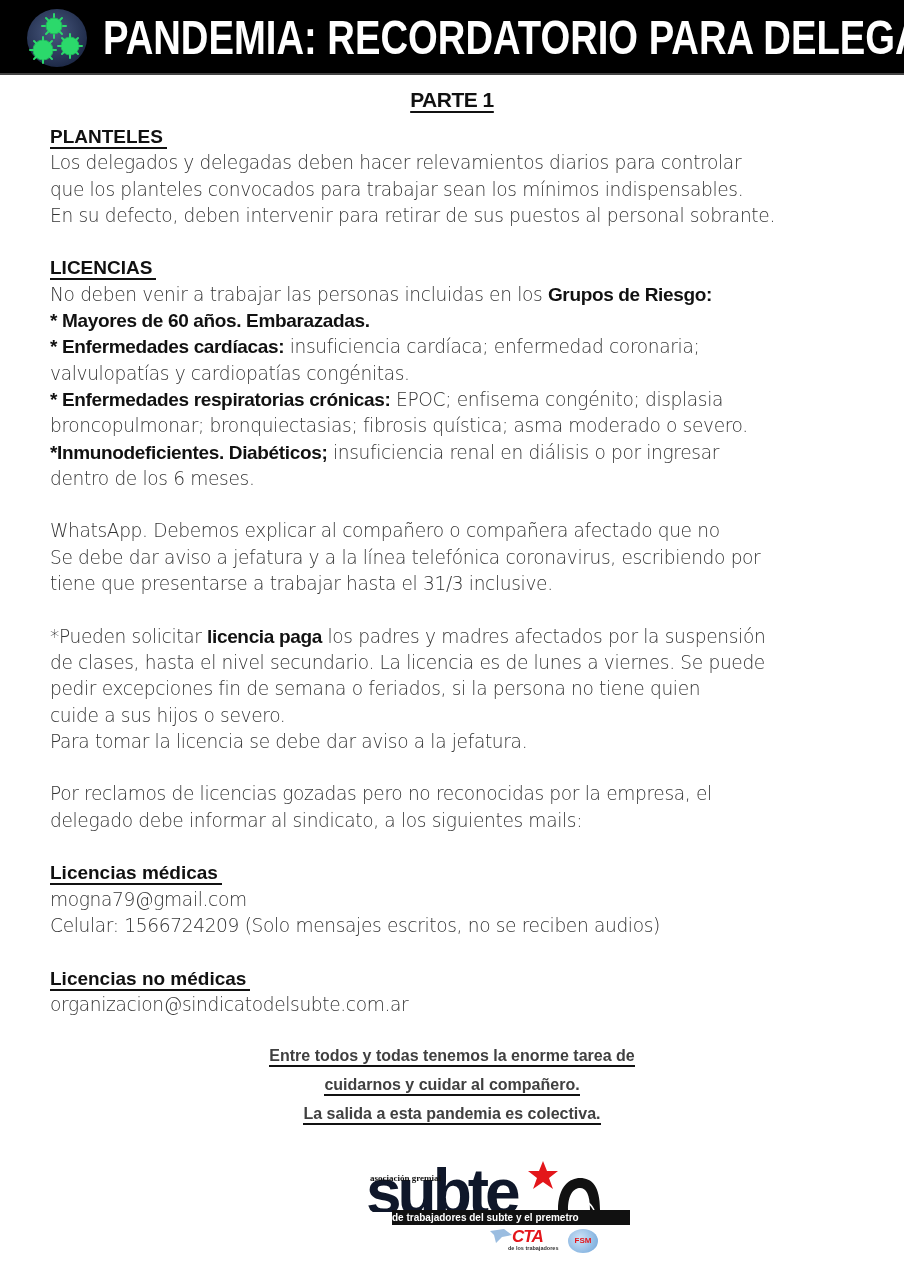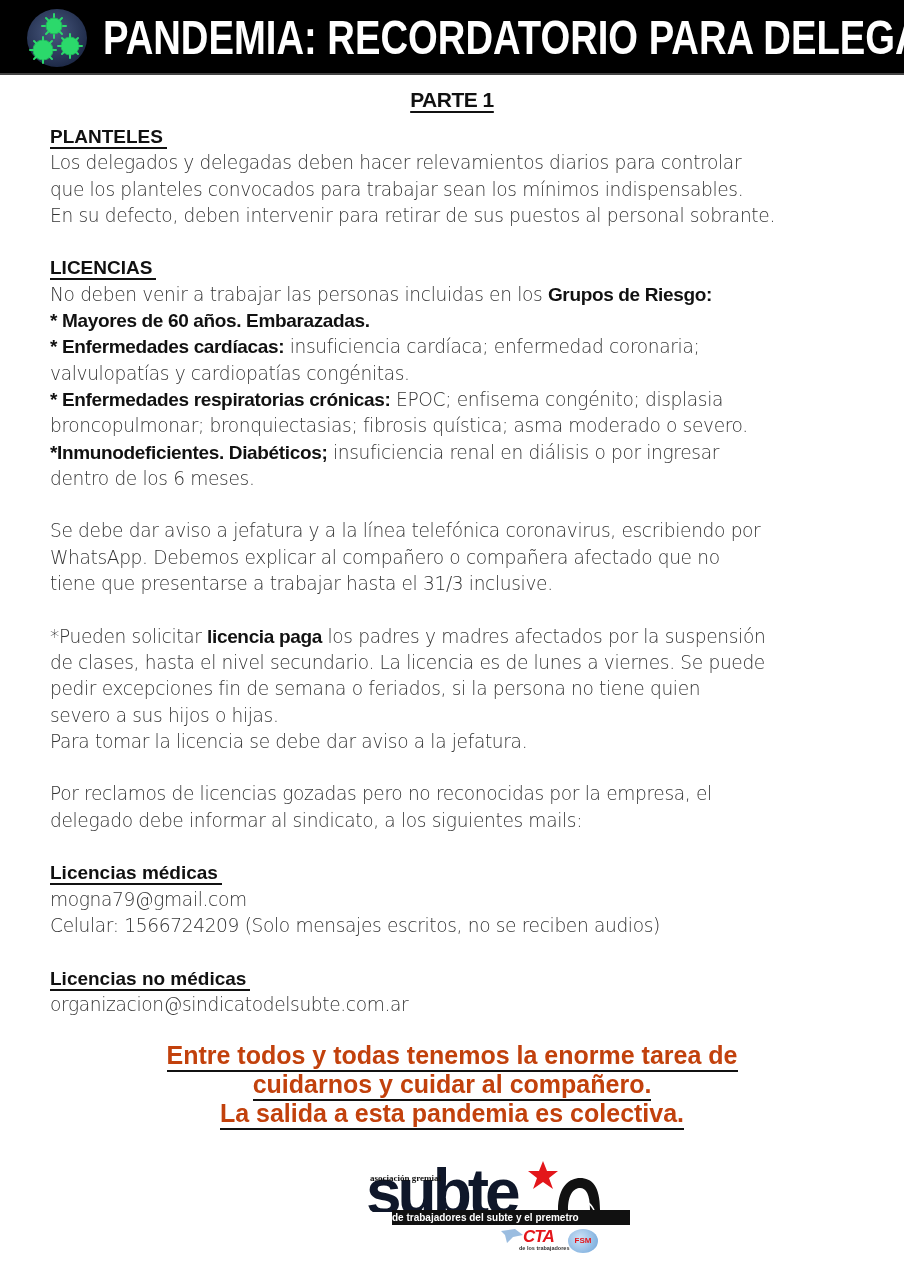--- a/index.html
+++ b/index.html
@@ -40,22 +40,22 @@
       line-height: 26.3px; color: #111; white-space: nowrap;
     }
     .heading span { border-bottom: 2px solid #111; padding-right: 4px; }
     .b { font-family: "Liberation Sans", sans-serif; font-weight: 700; color: #111; font-size: 19px; }
     .gap { height: 26.3px; }
 
     .closing {
       position: absolute; left: 0; top: 1041px; width: 904px; text-align: center;
     }
     .closing .cl {
-      font-family: "Liberation Sans", sans-serif; font-weight: 700; font-size: 25px;
-      line-height: 29px; color: #c2410c; display: block;
+      font-family: "Liberation Sans", sans-serif; font-weight: 700; font-size: 16px;
+      line-height: 29px; color: #404040; display: block;
     }
     .closing .cl span { border-bottom: 2px solid #111; padding-bottom: 1px; }
 
     .logo { position: absolute; left: 366px; top: 1160px; width: 240px; height: 98px; }
     .logo-assoc {
       position: absolute; left: 4px; top: 1px; font-family: Liberation Serif, serif;
       font-weight: 700; font-size: 9px; color: #111; margin-top: 12px;
     }
     .logo-subte {
       position: absolute; left: 0px; top: 2px; font-family: "Liberation Sans", sans-serif;
@@ -63,21 +63,21 @@
       height: 50px; overflow: hidden; width: 200px;
     }
     .logo-band {
       position: absolute; left: 0; top: 50px; width: 238px; height: 15px; background: #111;
       color: #fff; font-family: "Liberation Sans", sans-serif; font-weight: 700; font-size: 10px;
       line-height: 15px; padding-left: 0; white-space: nowrap; margin-left: 26px;
     }
     .logo-star { position: absolute; left: 160px; top: 0px; width: 34px; height: 30px; }
     .logo-e { position: absolute; left: 188px; top: 14px; width: 50px; height: 38px; }
     .logo-cta {
-      position: absolute; left: 135px; top: 67px; width: 80px; height: 28px;
+      position: absolute; left: 124px; top: 67px; width: 80px; height: 28px;
     }
     .cta-text {
       position: absolute; left: 22px; top: 0; font-family: "Liberation Sans", sans-serif;
       font-weight: 900; font-style: italic; font-size: 17px; color: #e3161b; letter-spacing: -1px;
     }
     .cta-sub {
       position: absolute; left: 18px; top: 18px; font-family: "Liberation Sans", sans-serif;
       font-weight: 700; font-size: 5.5px; color: #333; white-space: nowrap;
     }
     .logo-fsm {
@@ -150,29 +150,29 @@
   <div class="line"><span>No deben venir a trabajar las personas incluidas en los </span><span class="b">Grupos de Riesgo:</span></div>
   <div class="line"><span class="b">* Mayores de 60 años. Embarazadas.</span></div>
   <div class="line"><span class="b">* Enfermedades cardíacas:</span><span> insuficiencia cardíaca; enfermedad coronaria;</span></div>
   <div class="line">valvulopatías y cardiopatías congénitas.</div>
   <div class="line"><span class="b">* Enfermedades respiratorias crónicas:</span><span> EPOC; enfisema congénito; displasia</span></div>
   <div class="line">broncopulmonar; bronquiectasias; fibrosis quística; asma moderado o severo.</div>
   <div class="line"><span class="b">*Inmunodeficientes. Diabéticos;</span><span> insuficiencia renal en diálisis o por ingresar</span></div>
   <div class="line">dentro de los 6 meses.</div>
   <div class="gap"></div>
 
+  <div class="line">WhatsApp. Debemos explicar al compañero o compañera afectado que no</div>
   <div class="line">Se debe dar aviso a jefatura y a la línea telefónica coronavirus, escribiendo por</div>
-  <div class="line">WhatsApp. Debemos explicar al compañero o compañera afectado que no</div>
   <div class="line">tiene que presentarse a trabajar hasta el 31/3 inclusive.</div>
   <div class="gap"></div>
 
   <div class="line"><span>*Pueden solicitar </span><span class="b">licencia paga</span><span> los padres y madres afectados por la suspensión</span></div>
   <div class="line">de clases, hasta el nivel secundario. La licencia es de lunes a viernes. Se puede</div>
   <div class="line">pedir excepciones fin de semana o feriados, si la persona no tiene quien</div>
-  <div class="line">severo a sus hijos o hijas.</div>
+  <div class="line">cuide a sus hijos o severo.</div>
   <div class="line">Para tomar la licencia se debe dar aviso a la jefatura.</div>
   <div class="gap"></div>
 
   <div class="line">Por reclamos de licencias gozadas pero no reconocidas por la empresa, el</div>
   <div class="line">delegado debe informar al sindicato, a los siguientes mails:</div>
   <div class="gap"></div>
 
   <div class="heading"><span>Licencias médicas</span></div>
   <div class="line">mogna79@gmail.com</div>
   <div class="line">Celular: 1566724209 (Solo mensajes escritos, no se reciben audios)</div>

